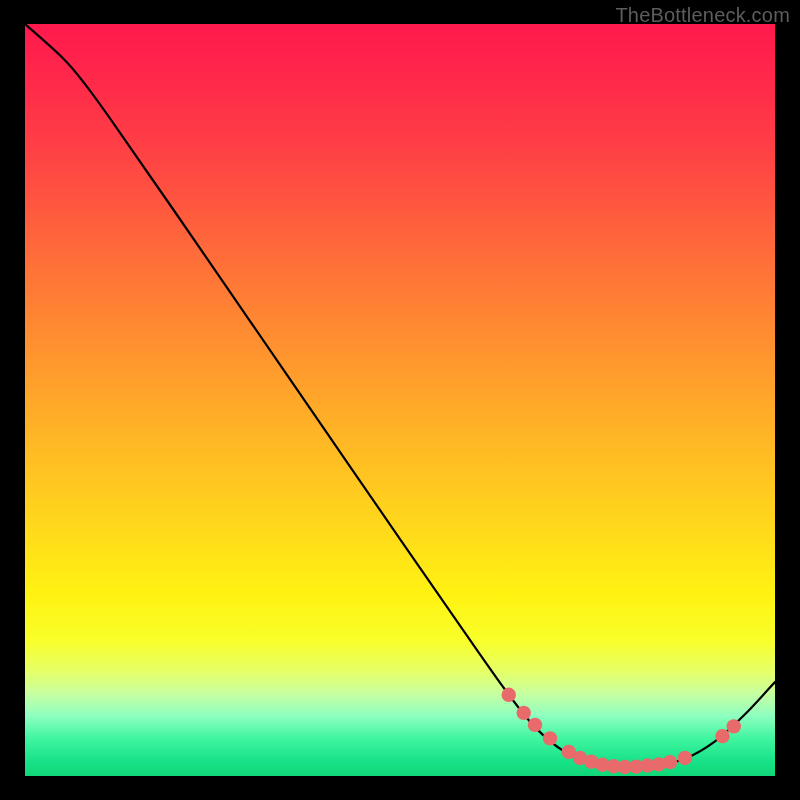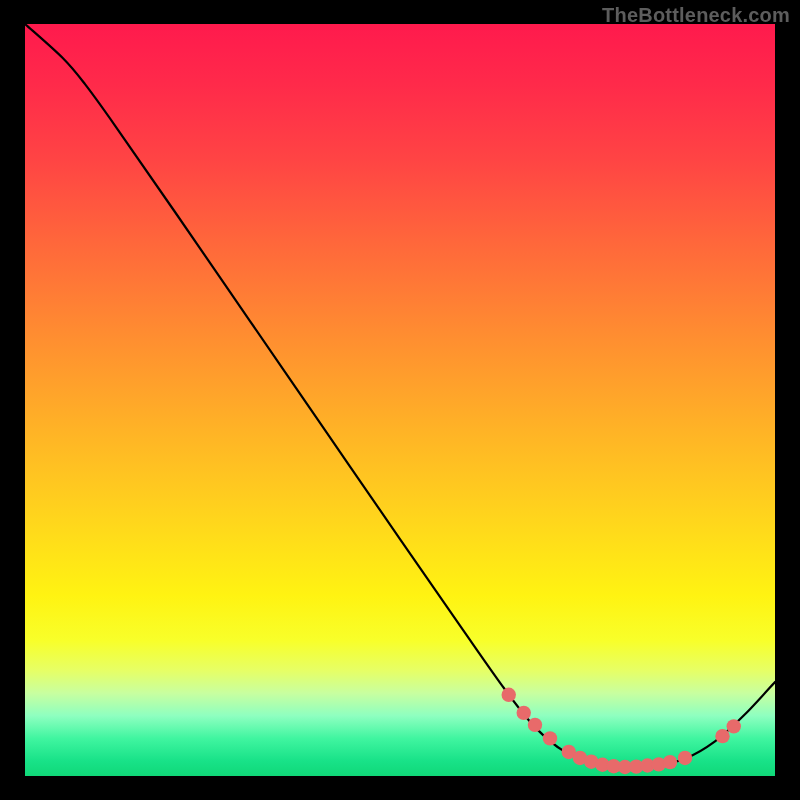--- a/index.html
+++ b/index.html
@@ -34,21 +34,21 @@
       #18e288 98%,
       #10d878 100%
     );
   }
   .watermark {
     position: absolute;
     top: 4px;
     right: 10px;
     color: #5d5d5d;
     font-size: 20px;
-    font-weight: 700;
+    font-weight: 400;
     letter-spacing: 0.2px;
   }
   svg.plot {
     position: absolute;
     left: 0;
     top: 0;
     width: 750px;
     height: 752px;
   }
   .curve {

